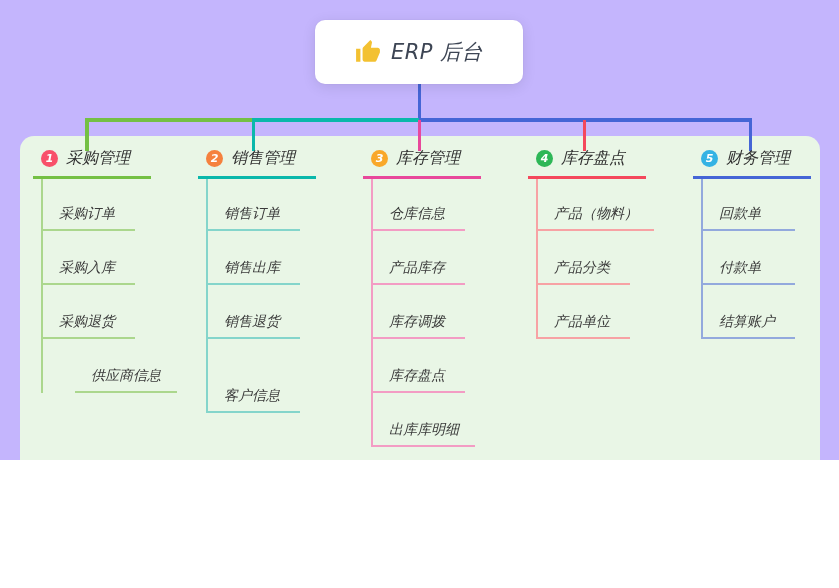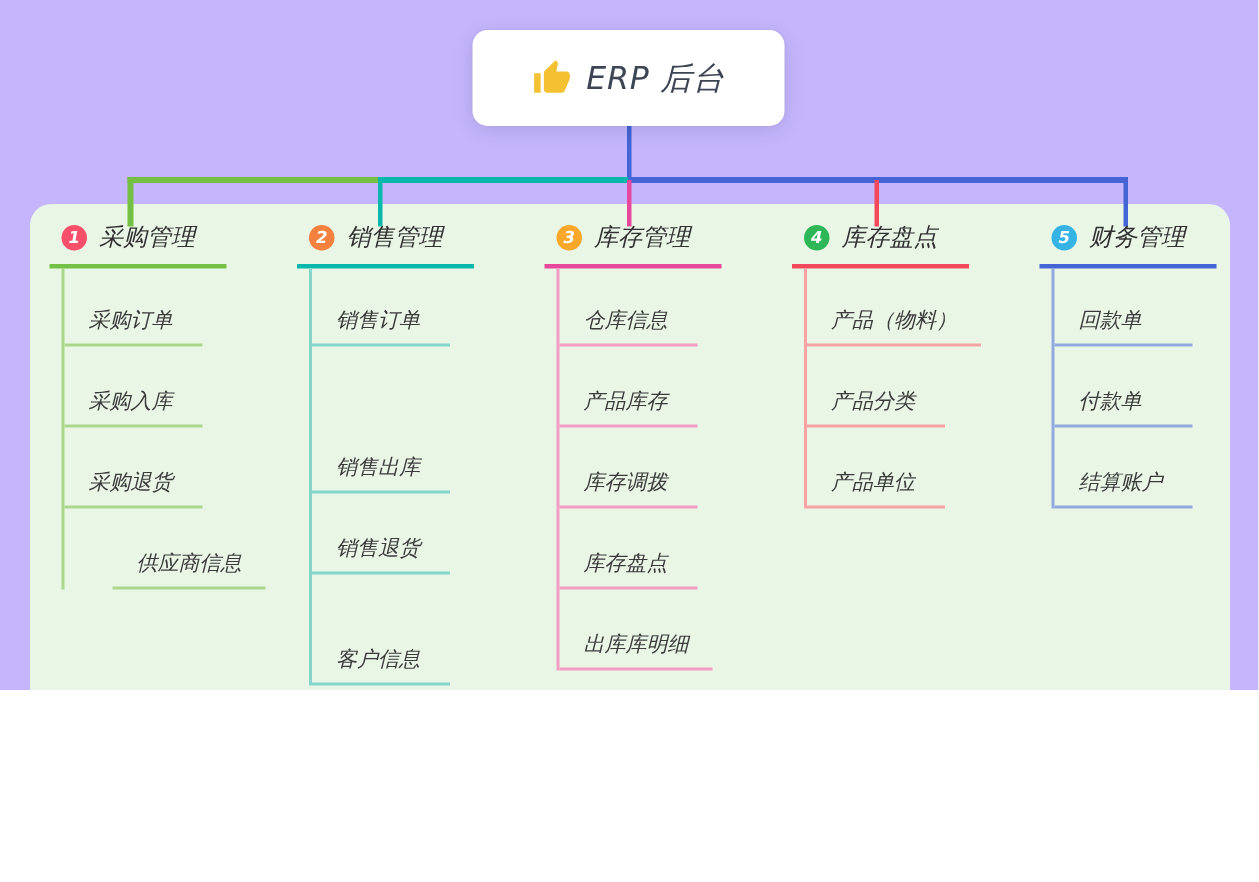--- a/index.html
+++ b/index.html
@@ -144,21 +144,21 @@
           <div class="child-item" style="border-bottom-color: rgb(171, 215, 141); margin-left: 32px;">供应商信息</div>
         </div>
       </div>
       <div class="branch-column" style="left: 198px;">
         <div class="branch-header" style="border-bottom-color: rgb(10, 184, 171);">
           <span class="branch-badge" style="background: rgb(245, 129, 62);">2</span>
           <span class="branch-label">销售管理</span>
         </div>
         <div class="branch-children" style="border-left-color: rgb(132, 213, 203); text-align: right;">
           <div class="child-item" style="border-bottom-color: rgb(132, 213, 203);">销售订单</div>
-          <div class="child-item" style="border-bottom-color: rgb(132, 213, 203); margin-top: 44px;">销售出库</div>
+          <div class="child-item" style="border-bottom-color: rgb(132, 213, 203);">销售出库</div>
           <div class="child-item" style="border-bottom-color: rgb(132, 213, 203);">销售退货</div>
           <div class="child-item" style="border-bottom-color: rgb(132, 213, 203); margin-top: 20px;">客户信息</div>
         </div>
       </div>
       <div class="branch-column" style="left: 363px;">
         <div class="branch-header" style="border-bottom-color: rgb(232, 72, 155);">
           <span class="branch-badge" style="background: rgb(249, 168, 42);">3</span>
           <span class="branch-label">库存管理</span>
         </div>
         <div class="branch-children" style="border-left-color: rgb(243, 156, 196);">

